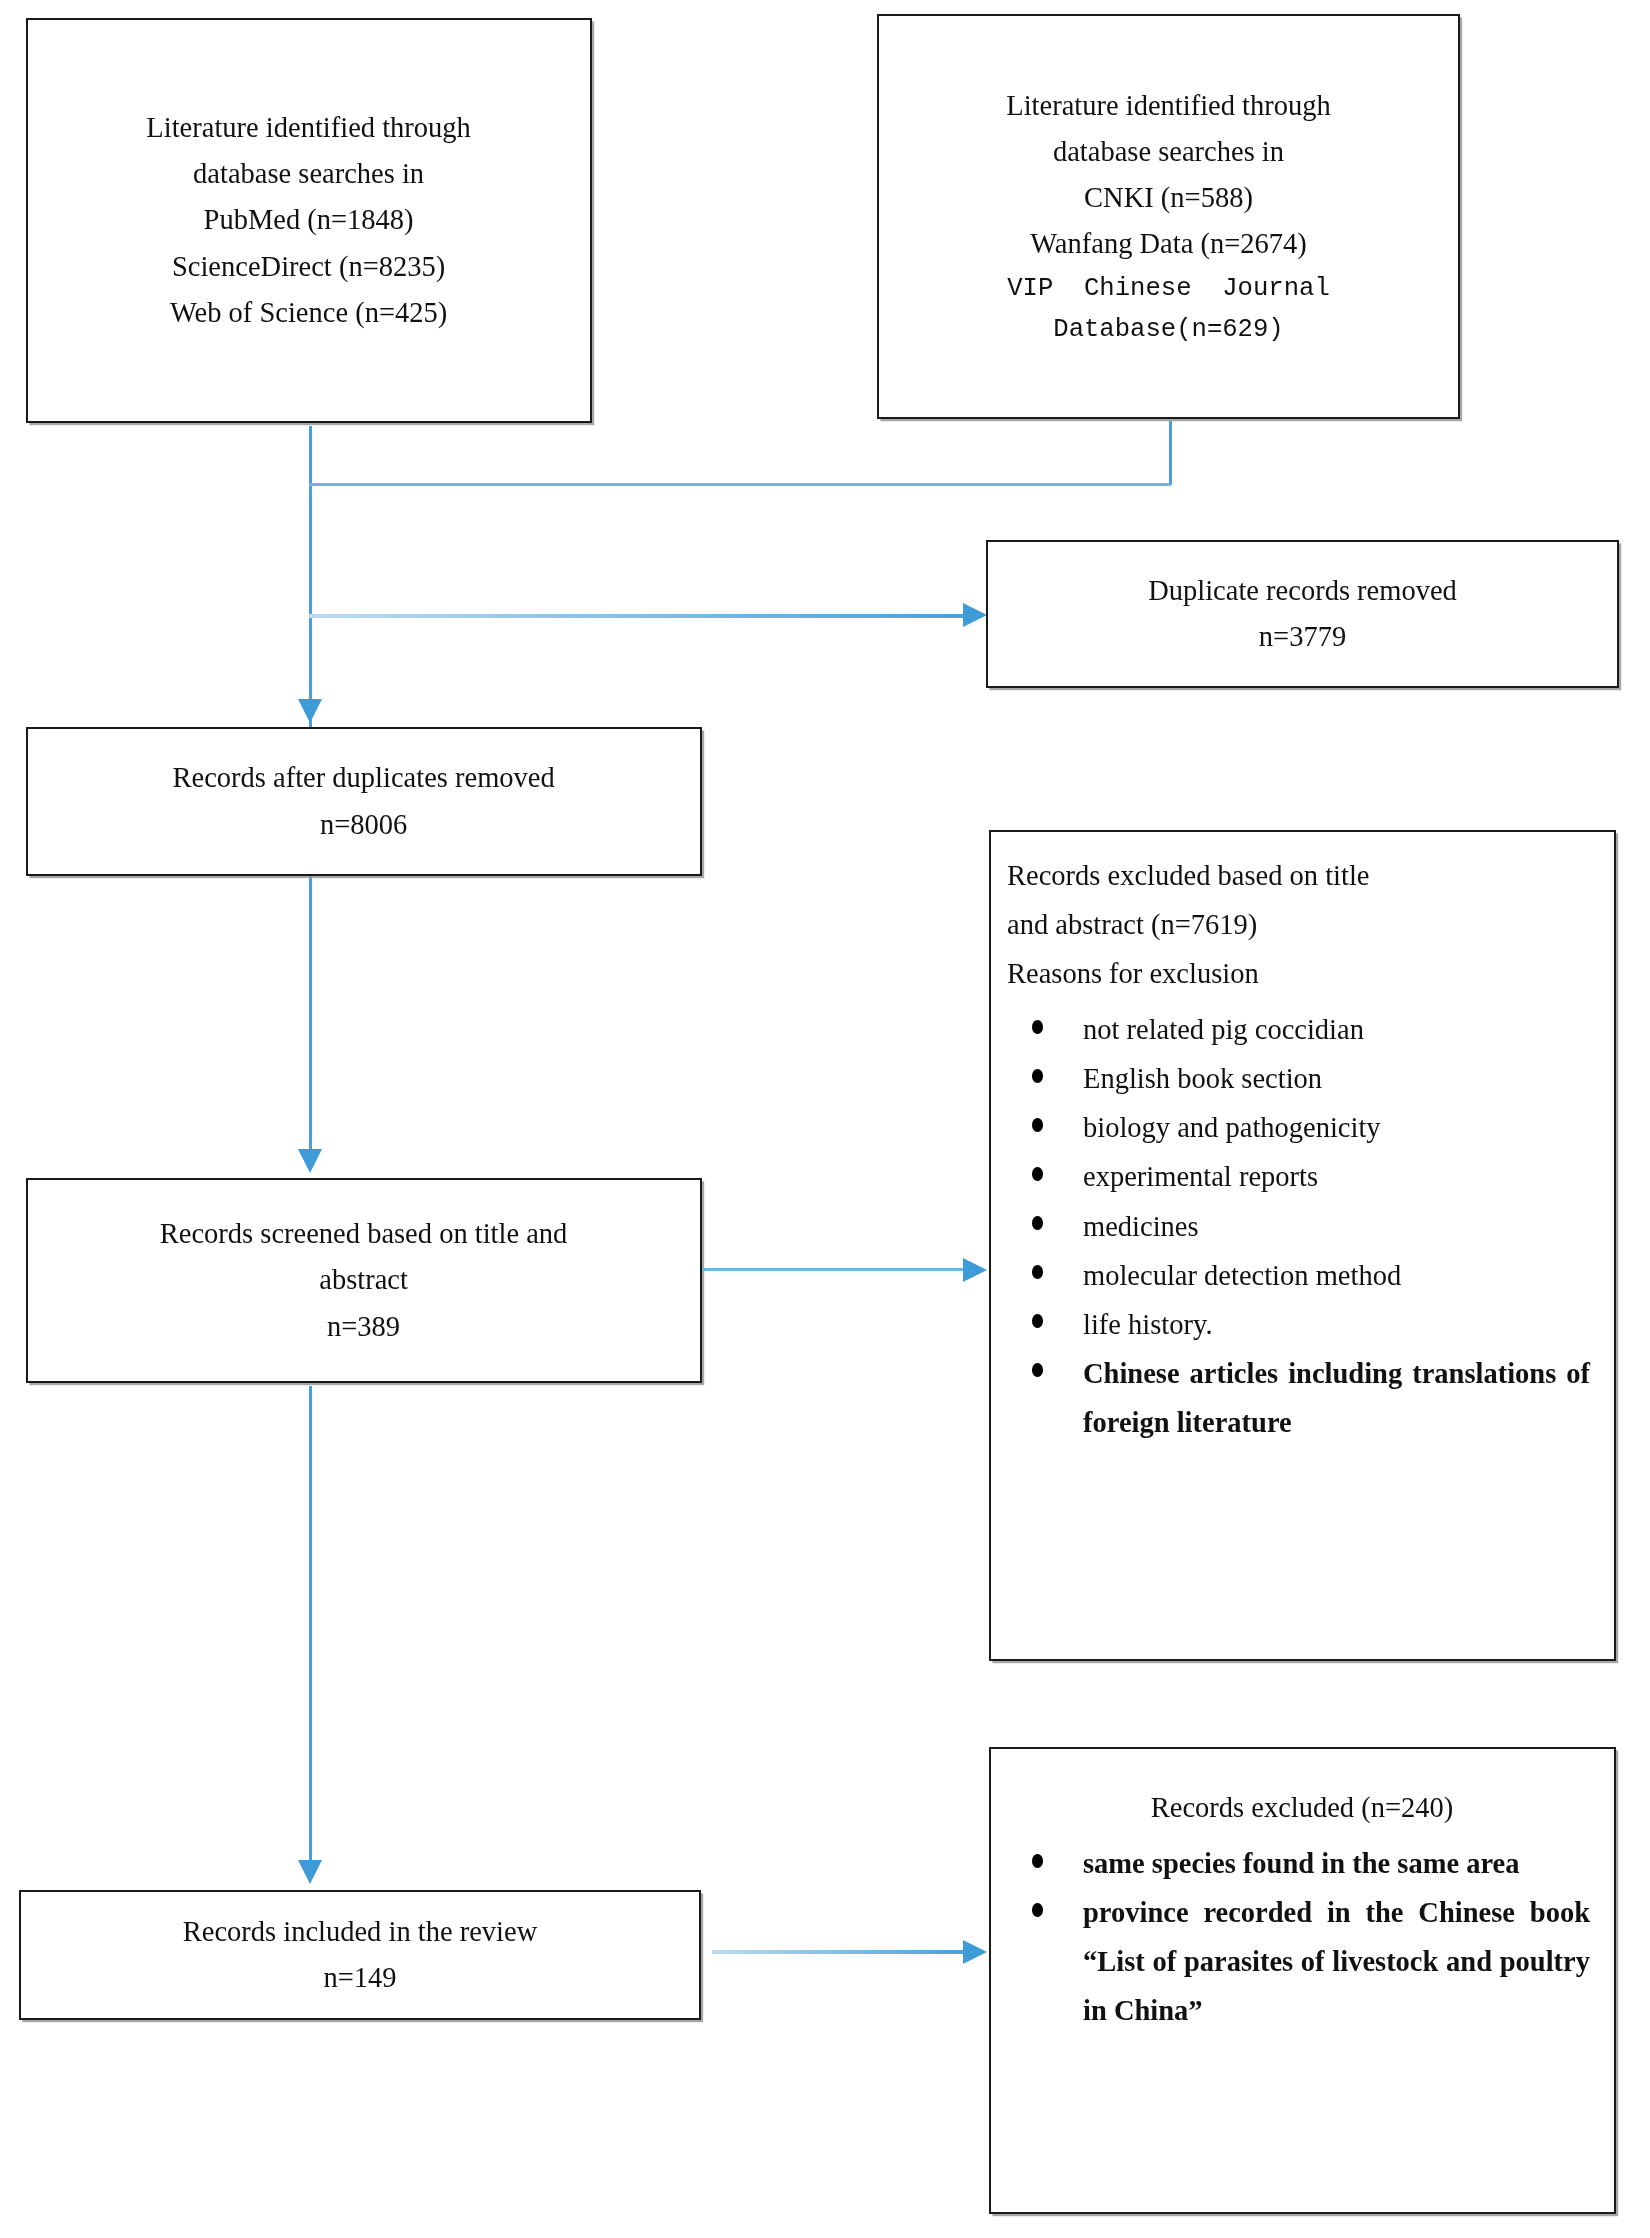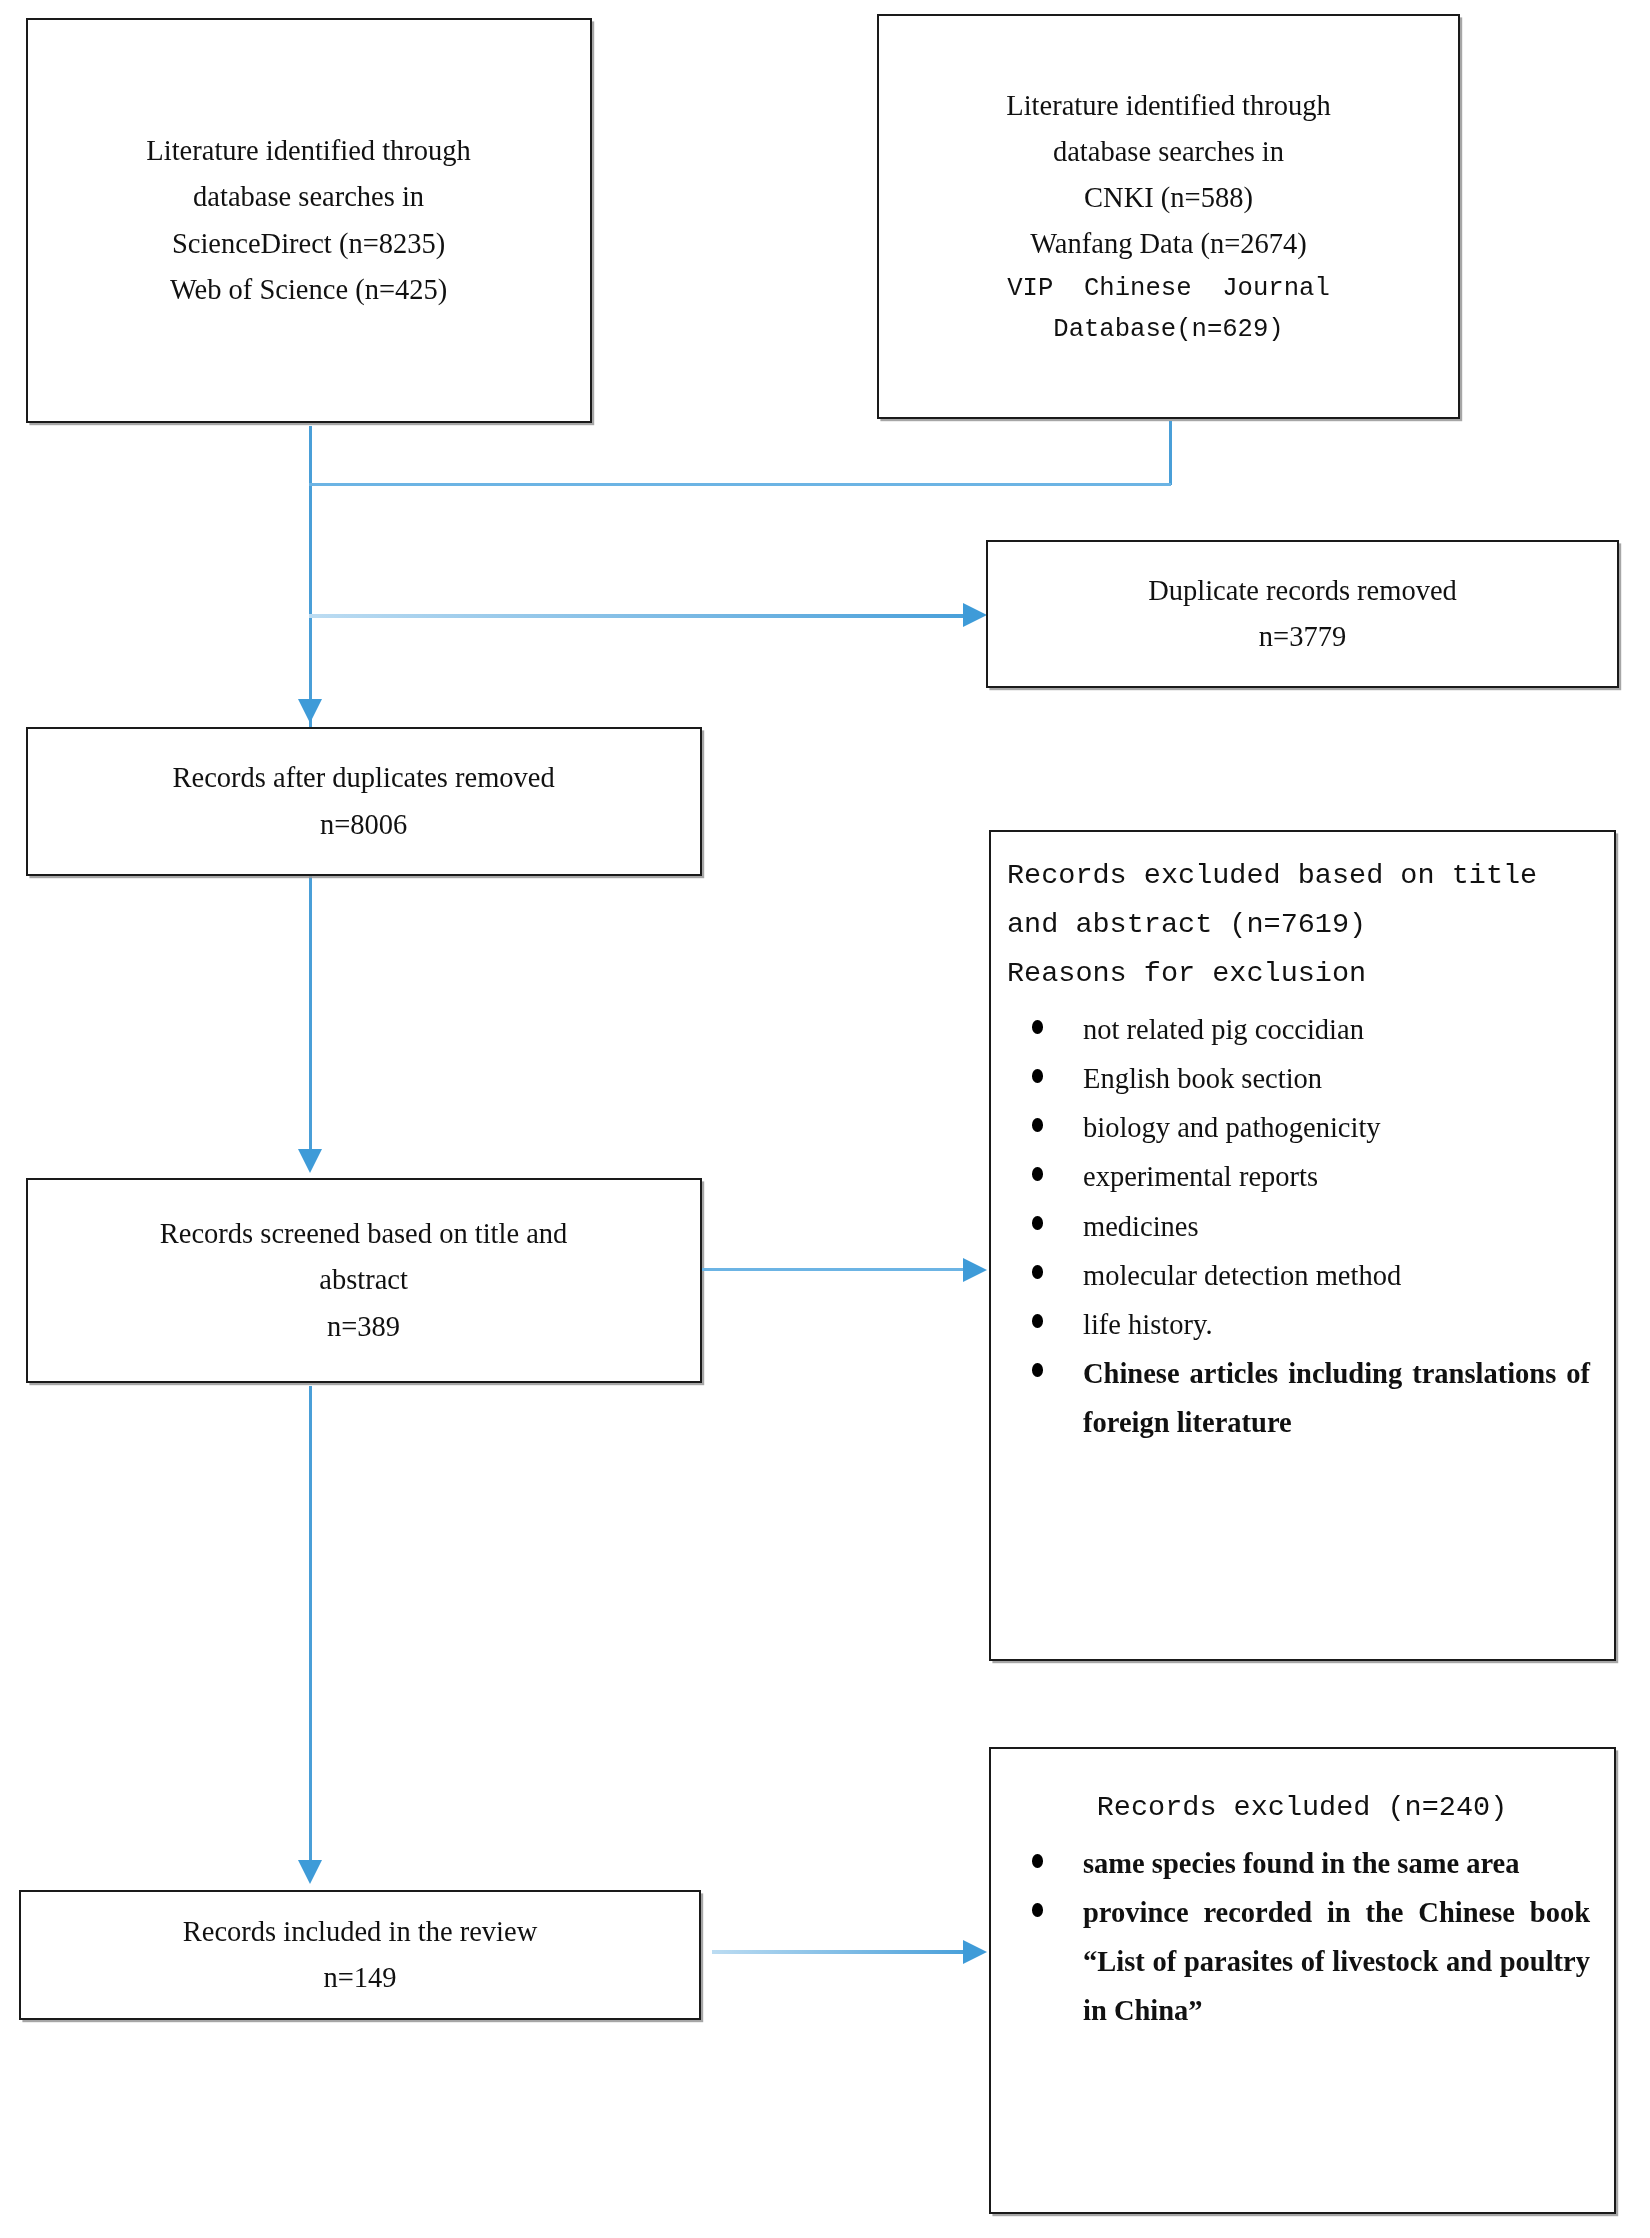--- a/index.html
+++ b/index.html
@@ -47,21 +47,20 @@
     border: 2.3px solid #1a1a1a;
     box-shadow: 2.8px 2.8px 0 -0.6px rgba(150,150,150,0.85);
     padding: 19.4px 17px 17px 16px;
   }
   .tbox .hdr {
     font-size: 28.5px;
     line-height: 1.72;
     color: #111;
     text-align: justify;
     text-align-last: left;
-    font-family: Liberation Mono, monospace;
   }
   .tbox .hdr.ctr { text-align: right; text-align-last: center; }
   .tbox ul { list-style: none; margin: 7px; padding: 0; }
   .tbox li {
     position: relative;
     font-size: 28.5px;
     line-height: 1.72;
     color: #111;
     padding-left: 69px;
     text-align: justify;
@@ -99,20 +98,21 @@
   }
 </style>
 </head>
 <body>
 
 <div id="canvas">
 
   <div class="fbox" style="left:25.6px; top:18px; width:566px; height:405px;">
     <div class="line">Literature identified through</div>
     <div class="line">database searches in</div>
+    <div class="line">PubMed (n=1848)</div>
     <div class="line">ScienceDirect (n=8235)</div>
     <div class="line">Web of Science (n=425)</div>
   </div>
 
   <div class="fbox" style="left:877px; top:14.2px; width:583px; height:405px;">
     <div class="line">Literature identified through</div>
     <div class="line">database searches in</div>
     <div class="line">CNKI (n=588)</div>
     <div class="line">Wanfang Data (n=2674)</div>
     <div class="line mono">VIP  Chinese  Journal</div>

